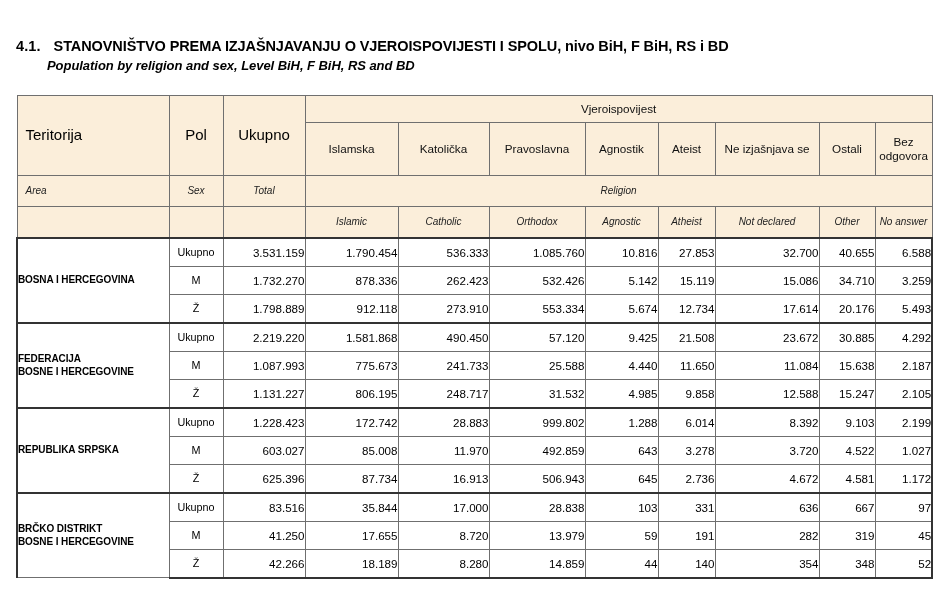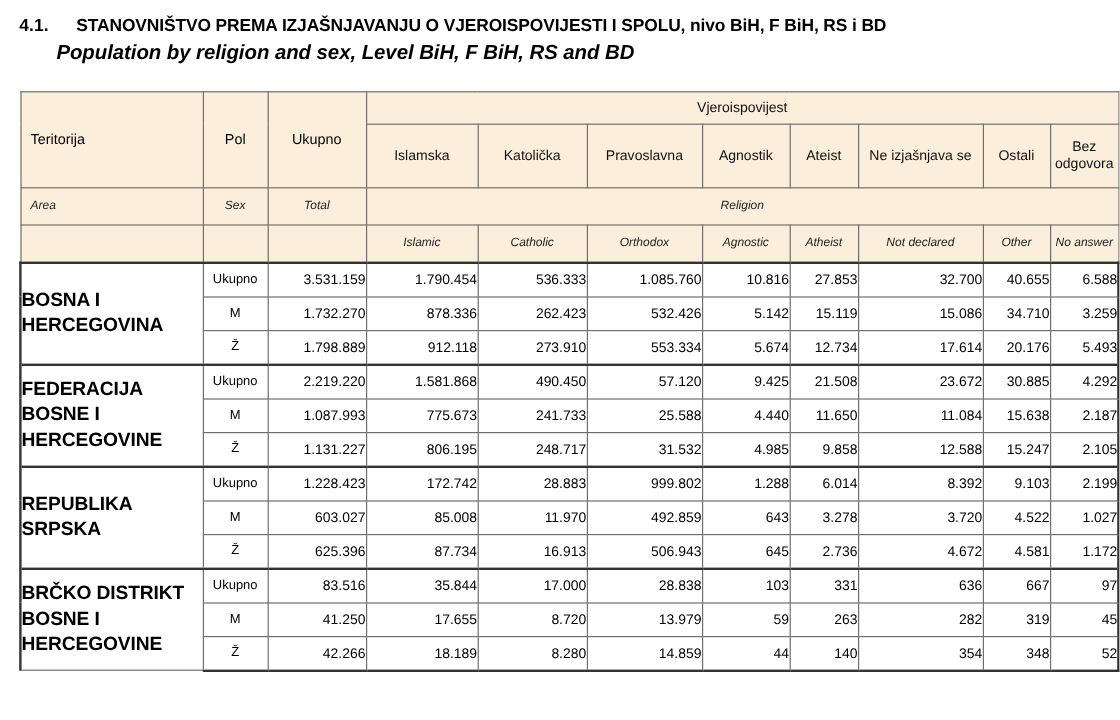--- a/index.html
+++ b/index.html
@@ -17,37 +17,38 @@
   .page {
     position: relative;
     width: 933px;
     height: 600px;
     box-sizing: border-box;
     padding: 14px 14px 0 14px;
   }
   .title-row {
     display: flex;
     align-items: flex-start;
-    gap: 23px;
+    gap: 13px;
     margin-left: 2px;
+    margin-top: 24px;
   }
   .title-num {
     font-size: 14.5px;
     font-weight: bold;
     letter-spacing: 0.1px;
     white-space: nowrap;
   }
   .title-main {
     font-size: 14.5px;
     font-weight: bold;
     letter-spacing: -0.1px;
     line-height: 1.15;
   }
   .title-sub {
-    font-size: 17px;
+    font-size: 13px;
     font-weight: bold;
     font-style: italic;
     margin-left: 33px;
     margin-top: 3px;
     letter-spacing: -0.05px;
   }
   table.data {
     border-collapse: collapse;
     table-layout: fixed;
     width: 905px;
@@ -55,21 +56,21 @@
     margin-left: 2px;
   }
   table.data th, table.data td {
     border: 1px solid #6f6f6f;
     padding: 0;
     vertical-align: middle;
   }
   .hdr {
     background: #fbeeda;
     text-align: center;
-    font-size: 12px;
+    font-size: 15px;
     font-weight: normal;
     line-height: 1.2;
   }
   .hdr.lefty {
     text-align: left;
     padding-left: 8px;
   }
   .hdr-bos {
     font-size: 11.7px;
     color: #111;
@@ -79,21 +80,21 @@
     font-size: 10px;
     font-style: italic;
     color: #222;
   }
   .h-top { height: 26px; }
   .h-bos { height: 52px; }
   .h-eng1 { height: 30px; margin-left: 24px; }
   .h-eng2 { height: 30px; }
 
   td.area {
-    font-size: 16px;
+    font-size: 10px;
     font-weight: bold;
     padding-left: 8px;
     line-height: 1.35;
     letter-spacing: -0.1px;
   }
   td.sex {
     font-size: 10.8px;
     text-align: center;
     height: 27px;
   }
@@ -294,21 +295,21 @@
           <td class="num thick-top">667</td>
           <td class="num thick-top thick-right">97</td>
         </tr>
         <tr>
           <td class="sex">M</td>
           <td class="num">41.250</td>
           <td class="num">17.655</td>
           <td class="num">8.720</td>
           <td class="num">13.979</td>
           <td class="num">59</td>
-          <td class="num">263</td>
+          <td class="num">191</td>
           <td class="num">282</td>
           <td class="num">319</td>
           <td class="num thick-right">45</td>
         </tr>
         <tr>
           <td class="sex thick-bottom">Ž</td>
           <td class="num thick-bottom">42.266</td>
           <td class="num thick-bottom">18.189</td>
           <td class="num thick-bottom">8.280</td>
           <td class="num thick-bottom">14.859</td>

